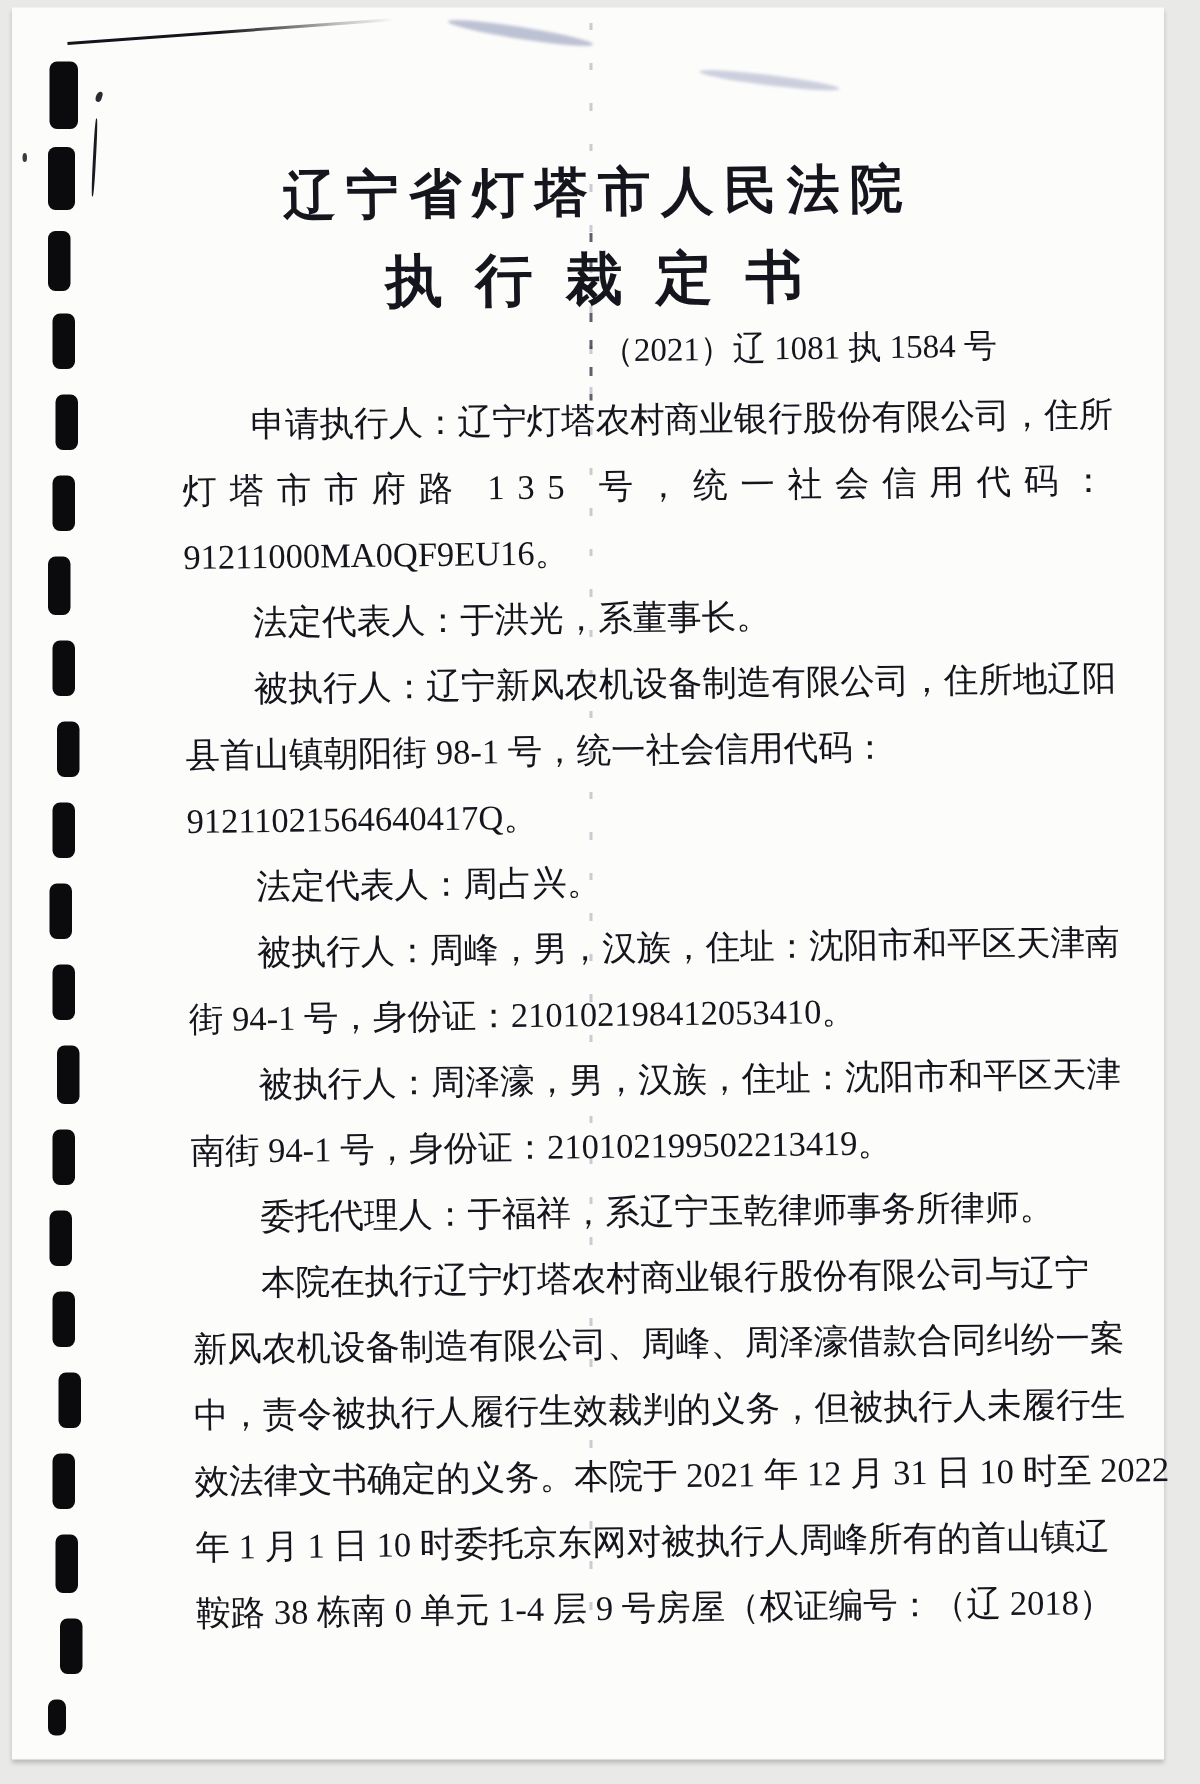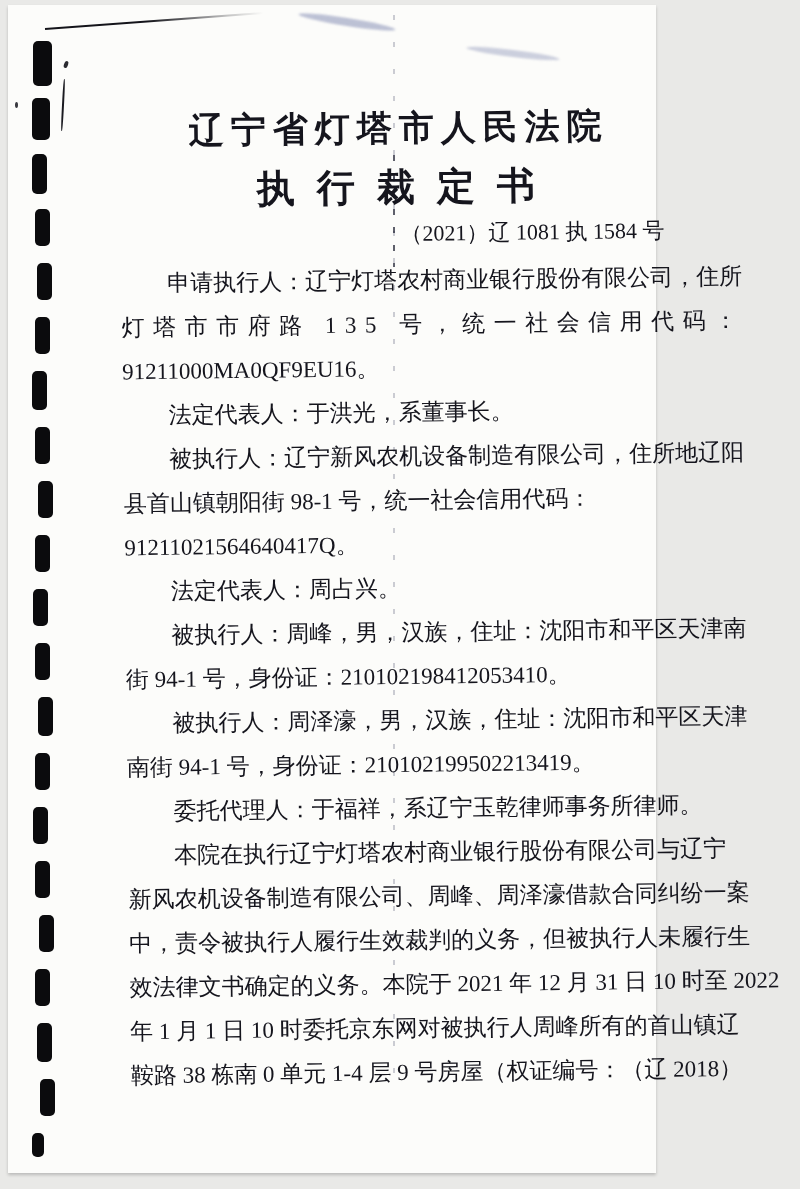--- a/index.html
+++ b/index.html
@@ -4,21 +4,21 @@
 <style>
   html, body { margin: 0; padding: 0; }
   body {
     width: 800px; height: 1189px;
     position: relative; overflow: hidden;
     background: #e9e9e7;
     font-family: "Liberation Serif", "DejaVu Serif", serif;
   }
   .page {
     position: absolute; left: 8px; top: 5px;
-    width: 648px; height: 1168px;
+    width: 768px; height: 1168px;
     background: #fcfcfa;
     box-shadow: 0 2px 3px rgba(0,0,0,.20);
   }
   
   .holes { position: absolute; left: 18px; top: 36px; width: 32px; }
   .hole {
     display: block; width: 15px; height: 37px;
     background: #0b0b0d; border-radius: 5px;
     margin: 0 auto 17px auto;
   }

